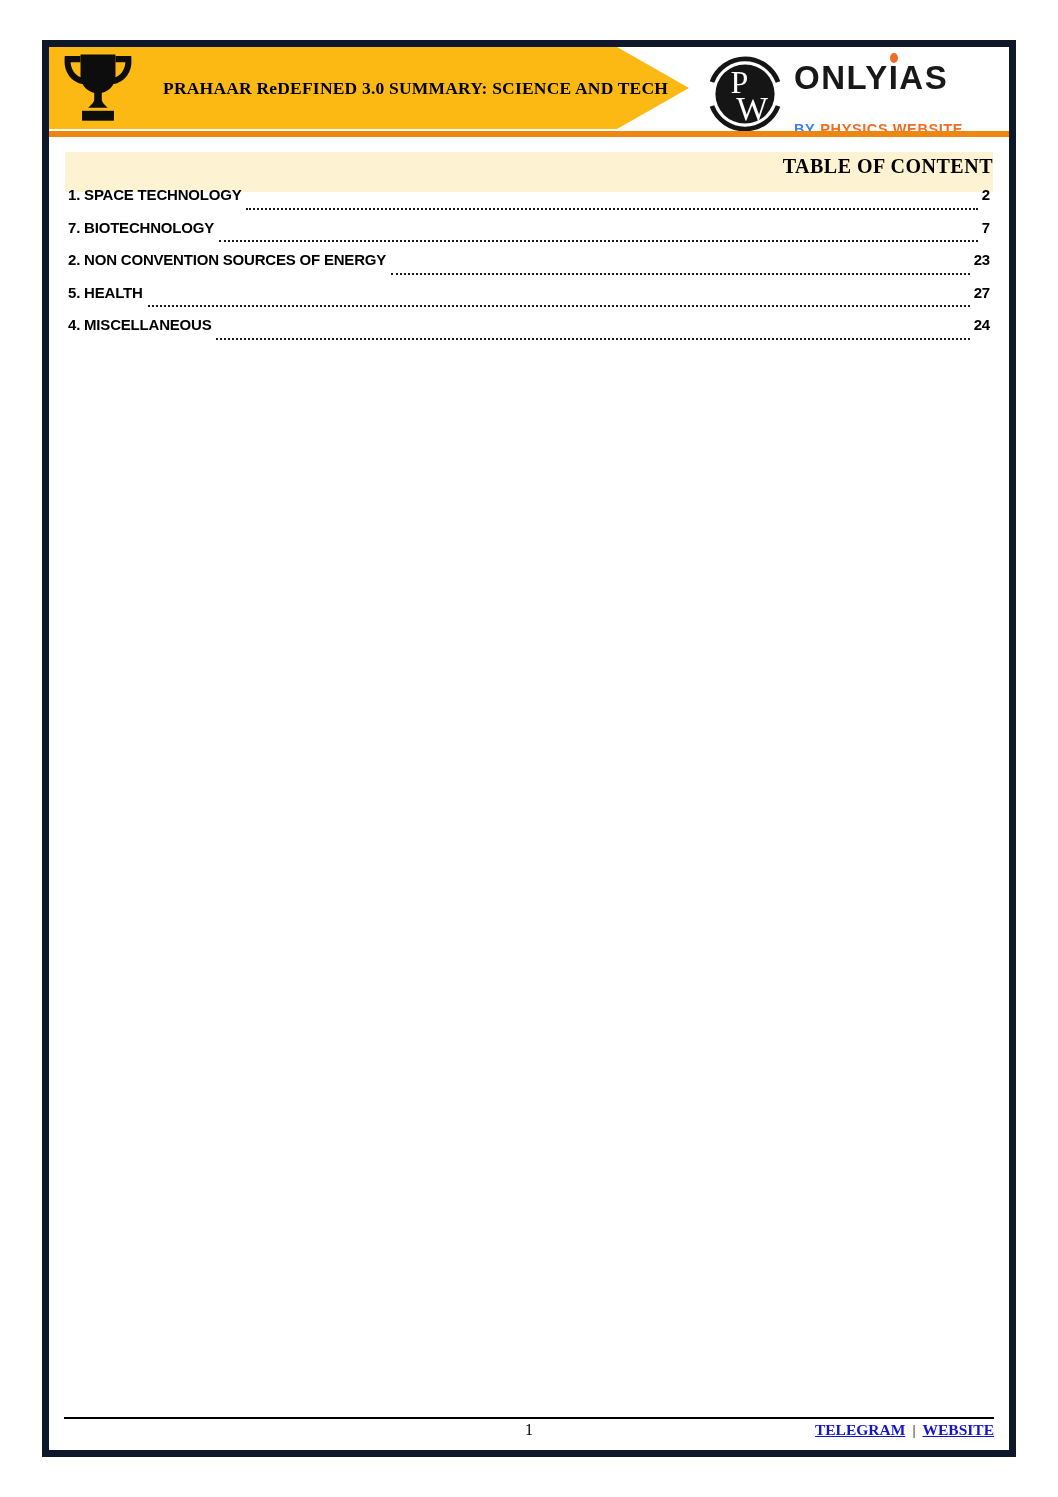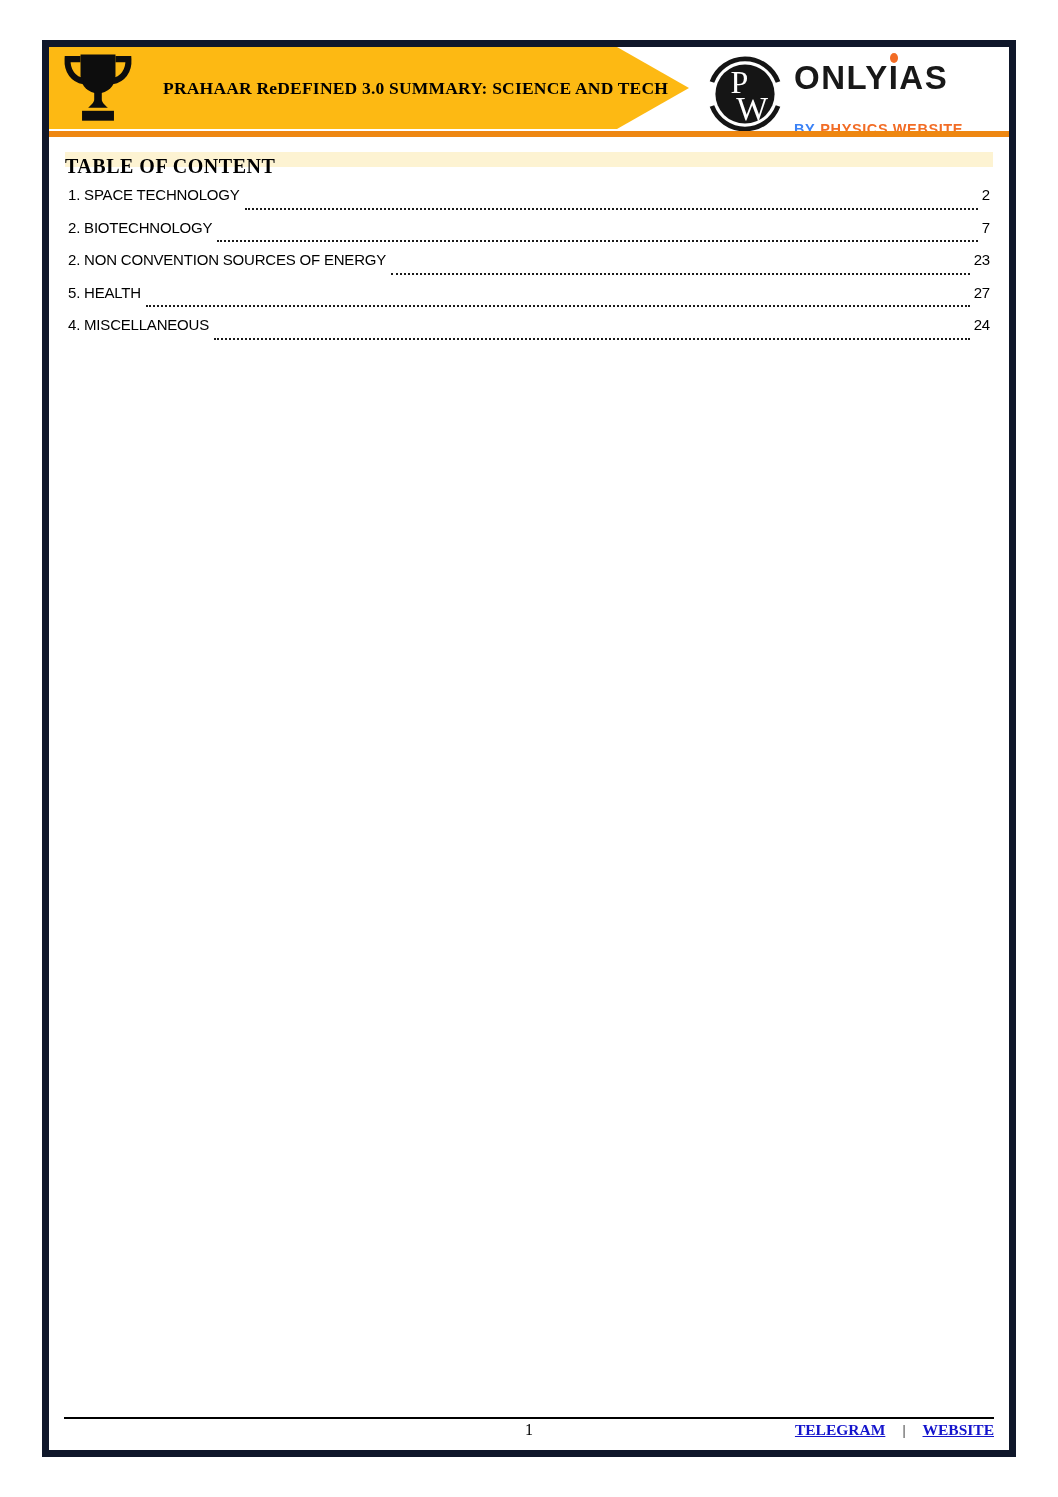--- a/index.html
+++ b/index.html
@@ -60,31 +60,31 @@
     white-space:nowrap;
   }
   .tag-by{color:#3b82f6;}
   .tag-brand{color:var(--brand-orange);margin-left:5px;}
   .header-rule{
     position:absolute;left:0;top:84px;width:100%;height:6px;
     background:var(--orange);
   }
   
   .toc-heading{
-    position:absolute;left:16px;right:16px;top:105px;height:15px;
+    position:absolute;left:16px;right:16px;top:105px;height:40px;
     background:var(--cream);
     font-family:"Liberation Serif",serif;font-weight:bold;font-size:20px;
-    letter-spacing:.5px;text-align:left;line-height:28px;color:#000;
+    letter-spacing:.5px;text-align:right;line-height:28px;color:#000;
   }
   .toc-list{
     position:absolute;left:19px;right:19px;top:139px;
   }
   .toc-row{
     display:flex;align-items:baseline;height:32.5px;
-    font-weight:normal;font-size:15px;letter-spacing:-.2px;color:#000;
+    font-weight:bold;font-size:15px;letter-spacing:-.2px;color:#000;
     cursor:pointer;
   }
   .toc-label{white-space:nowrap;}
   .toc-leader{
     flex:1;align-self:flex-end;
     border-bottom:2.5px dotted #1a1a1a;
     margin:0 4px 9px 5px;height:0;
   }
   .toc-page{white-space:nowrap;}
   
@@ -92,21 +92,21 @@
     position:absolute;left:15px;right:15px;top:1370px;
     border-top:2px solid #000;height:0;
   }
   .footer-pagenum{
     position:absolute;left:0;right:0;top:1374px;text-align:center;
     font-family:"Liberation Serif",serif;font-size:16px;color:#000;
   }
   .footer-links{
     position:absolute;right:15px;top:1374px;
     font-family:"Liberation Serif",serif;font-weight:bold;font-size:15.5px;
-    display:flex;align-items:baseline;gap:17px;
+    display:flex;align-items:baseline;gap:7px;
   }
   .footer-link{color:var(--link);text-decoration:underline;cursor:pointer;}
   .footer-sep{color:#000;font-weight:normal;}
 </style>
 </head>
 <body>
 
 <div class="page-frame">
 
   <div class="banner">
@@ -148,21 +148,21 @@
 
   <div class="toc-heading">TABLE OF CONTENT</div>
 
   <div class="toc-list">
       <div class="toc-row">
       <span class="toc-label">1. SPACE TECHNOLOGY</span>
       <span class="toc-leader"></span>
       <span class="toc-page">2</span>
     </div>
       <div class="toc-row">
-      <span class="toc-label">2. BIOTECHNOLOGY</span>
+      <span class="toc-label">7. BIOTECHNOLOGY</span>
       <span class="toc-leader"></span>
       <span class="toc-page">7</span>
     </div>
       <div class="toc-row">
       <span class="toc-label">2. NON CONVENTION SOURCES OF ENERGY</span>
       <span class="toc-leader"></span>
       <span class="toc-page">23</span>
     </div>
       <div class="toc-row">
       <span class="toc-label">5. HEALTH</span>

